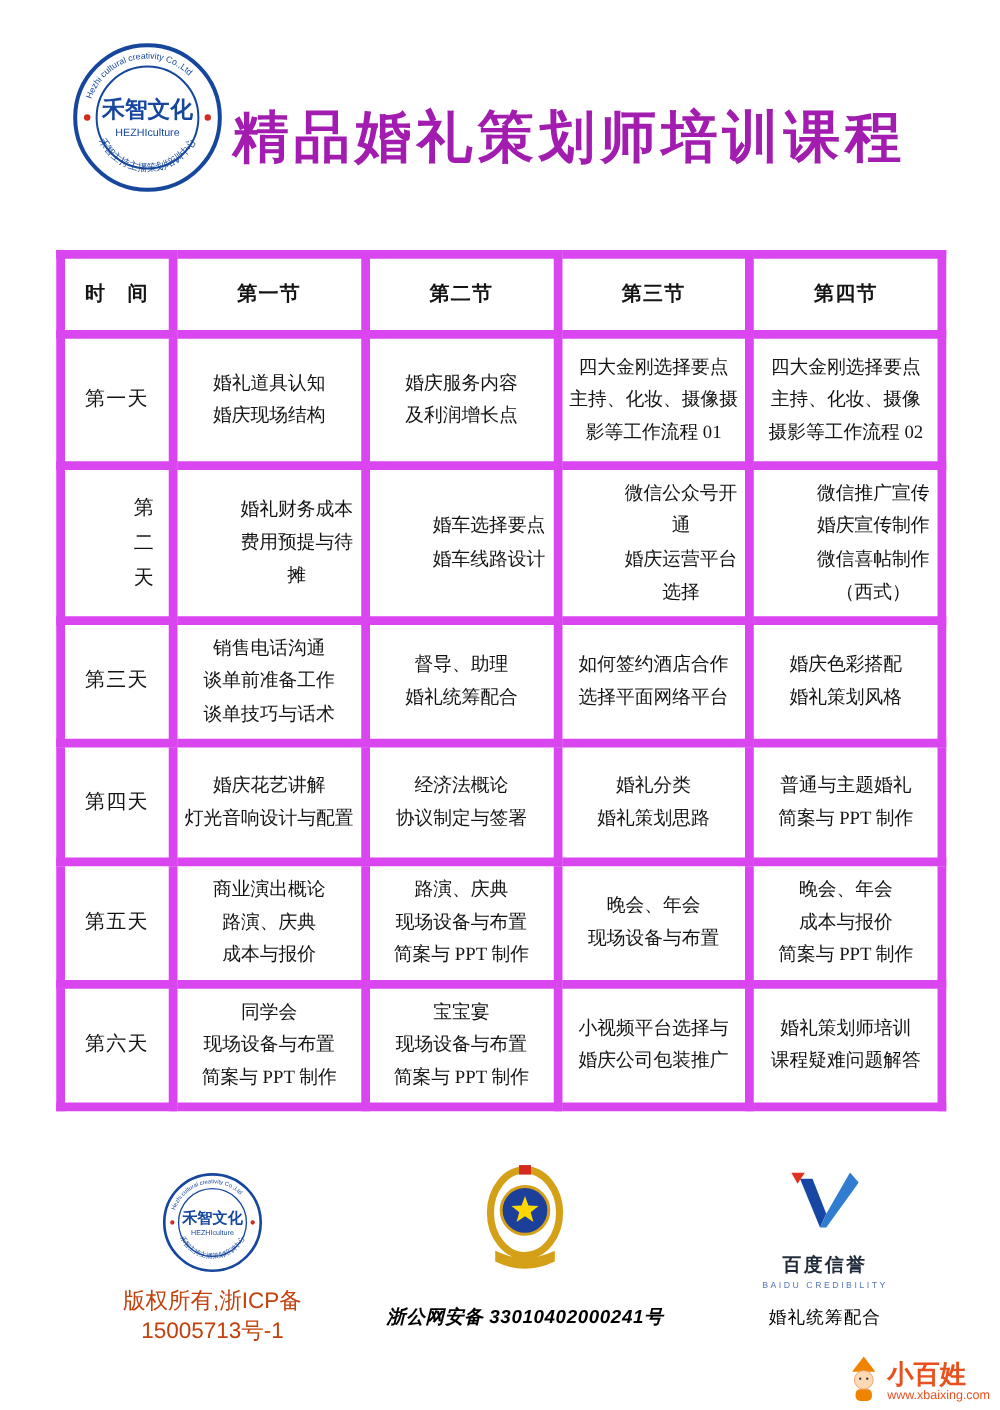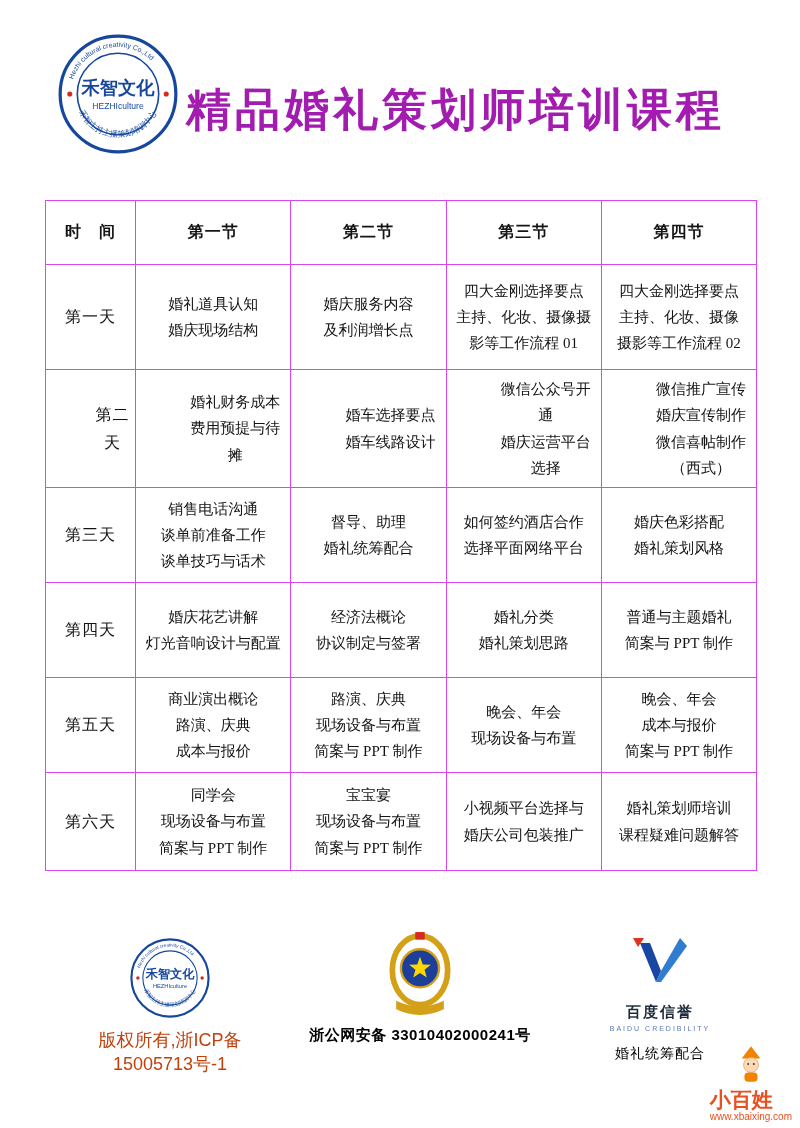--- a/index.html
+++ b/index.html
@@ -19,21 +19,21 @@
     letter-spacing:4px; white-space:nowrap;
   }
 
   
   table.course-table {
     position:absolute; left:45px; top:200px; width:712px;
     border-collapse:collapse; table-layout:fixed;
     font-family:"Liberation Serif", serif;
   }
   .course-table th, .course-table td {
-    border:1px solid #d946ef;
+    border:7px solid #d946ef;
     text-align:center; vertical-align:middle;
     color:#141414; padding:6px 4px;
   }
   .course-table th {
     font-size:16px; font-weight:bold; height:64px;
     letter-spacing:1px; white-space:pre-line;
   }
   .course-table td { font-size:15px; line-height:1.75; white-space:pre-line; }
   .course-table td.time-col { font-size:16px; letter-spacing:1px; }
   .course-table tbody tr:nth-child(1) td { height:105px; }
@@ -42,33 +42,33 @@
   .course-table tbody tr:nth-child(4) td { height:95px; }
   .course-table tbody tr:nth-child(5) td { height:95px; }
   .course-table tbody tr:nth-child(6) td { height:98px; }
 
   
   .footer-block {
     position:absolute; display:flex; flex-direction:column;
     align-items:center; text-align:center;
   }
   #footer-copyright { left:60px;  top:938px; width:220px; gap:10px; }
-  #footer-police    { left:290px; top:930px; width:260px; gap:8px; }
+  #footer-police    { left:290px; top:930px; width:260px; gap:26px;font-style:italic; }
   #footer-baidu     { left:575px; top:938px; width:170px; gap:3px; }
 
   .copyright-text { font-size:18px; color:#c2410c; }
   .police-text { font-size:15px; font-weight:bold; color:#000; letter-spacing:0.5px; }
   .baidu-name { font-size:15px; font-weight:bold; color:#1f2b3a; letter-spacing:2px; margin-top:16px; }
   .baidu-sub  { font-size:7px; color:#5a77b8; letter-spacing:2px; }
   .baidu-cert { font-size:14px; color:#000; margin-top:10px; letter-spacing:1px; }
 
   
   .watermark {
     position:absolute; right:8px; bottom:6px;
-    display:flex; align-items:center; gap:5px;flex-direction:column;
+    display:flex; align-items:flex-end; gap:5px;
   }
   .wm-text { display:flex; flex-direction:column; align-items:flex-start; }
   .wm-name { font-size:21px; font-weight:bold; color:#e8501e; line-height:1.1; }
   .wm-url  { font-size:10px; color:#e8501e; }
 </style>
 </head>
 <body>
 
 <div class="page">
 

